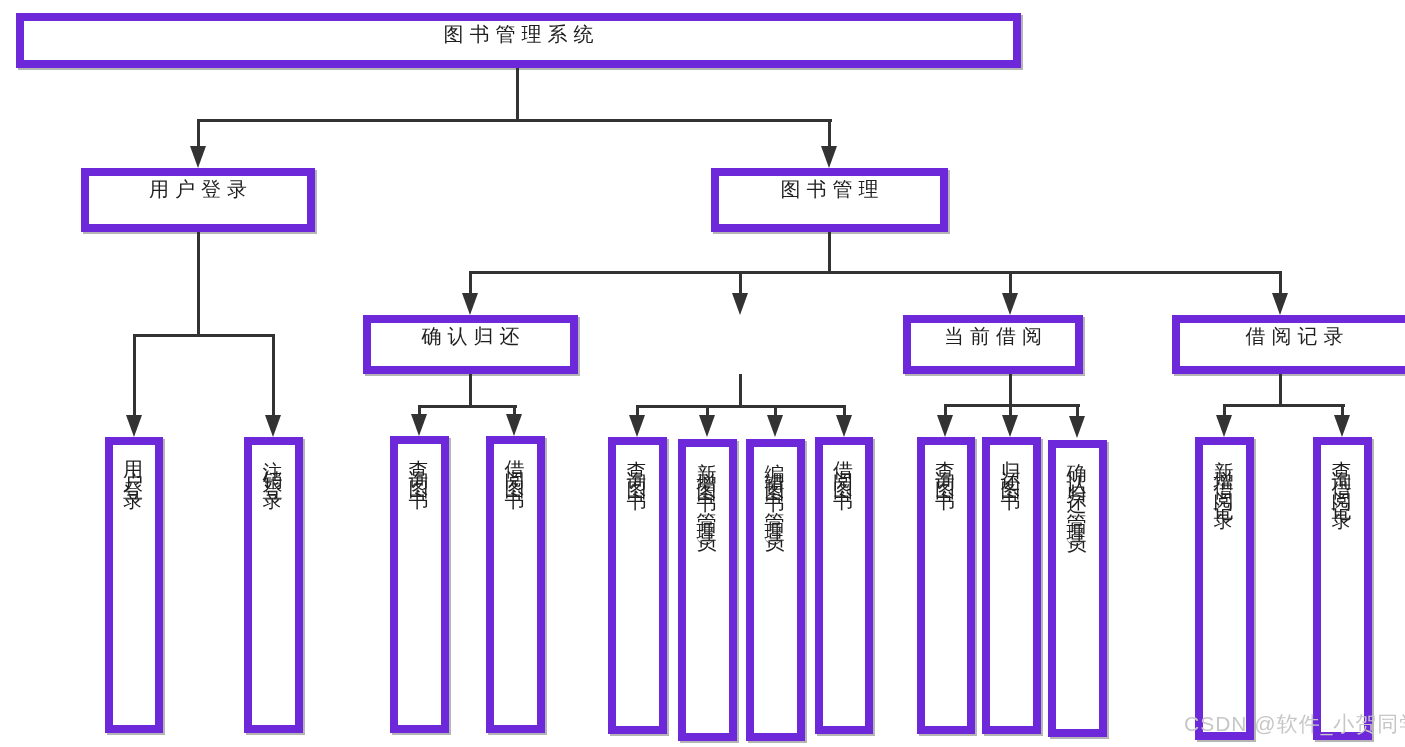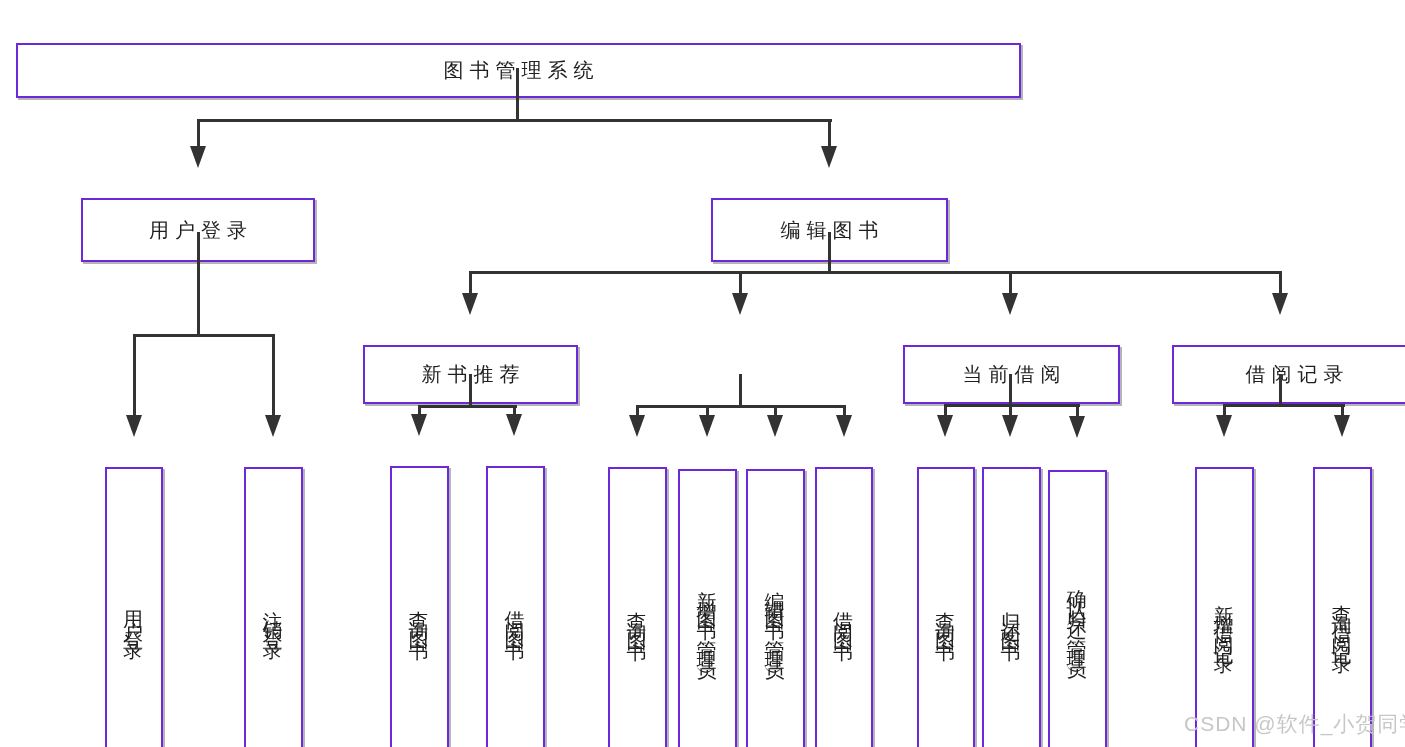--- a/index.html
+++ b/index.html
@@ -9,26 +9,24 @@
     height: 747px;
     background: #ffffff;
     font-family: "Liberation Sans", "DejaVu Sans", sans-serif;
     color: #1f1f1f;
     overflow: hidden;
   }
   .node {
     position: absolute;
     box-sizing: border-box;
     background: #ffffff;
-    border: 2px solid #6d28d9;
+    border: 8px solid #6d28d9;
     box-shadow: 2px 2px 0 rgba(90,90,90,0.45);
     display: flex;
-    align-items: center;
     justify-content: center;
-    margin-top: 30px;
   }
   .hbox span {
     font-size: 20px;
     letter-spacing: 6px;
     text-indent: 6px;
     white-space: nowrap;
     color: #1f1f1f;
   }
   .vbox span {
     writing-mode: vertical-rl;
@@ -66,27 +64,27 @@
 <div class="canvas">
 
   <div class="node hbox" style="left:16px;top:13px;width:1005px;height:55px">
     <span>图书管理系统</span>
   </div>
 
   <div class="node hbox" style="left:81px;top:168px;width:234px;height:64px">
     <span>用户登录</span>
   </div>
   <div class="node hbox" style="left:711px;top:168px;width:237px;height:64px">
-    <span>编辑图书</span>
+    <span>图书管理</span>
   </div>
 
   <div class="node hbox" style="left:363px;top:315px;width:215px;height:59px">
-    <span>新书推荐</span>
+    <span>确认归还</span>
   </div>
-  <div class="node hbox" style="left:903px;top:315px;width:217px;height:59px">
+  <div class="node hbox" style="left:903px;top:315px;width:180px;height:59px">
     <span>当前借阅</span>
   </div>
   <div class="node hbox" style="left:1172px;top:315px;width:245px;height:59px">
     <span>借阅记录</span>
   </div>
 
   <div class="node vbox" style="left:105px;top:437px;width:58px;height:296px">
     <span>用户登录</span>
   </div>
   <div class="node vbox" style="left:244px;top:437px;width:59px;height:296px">

